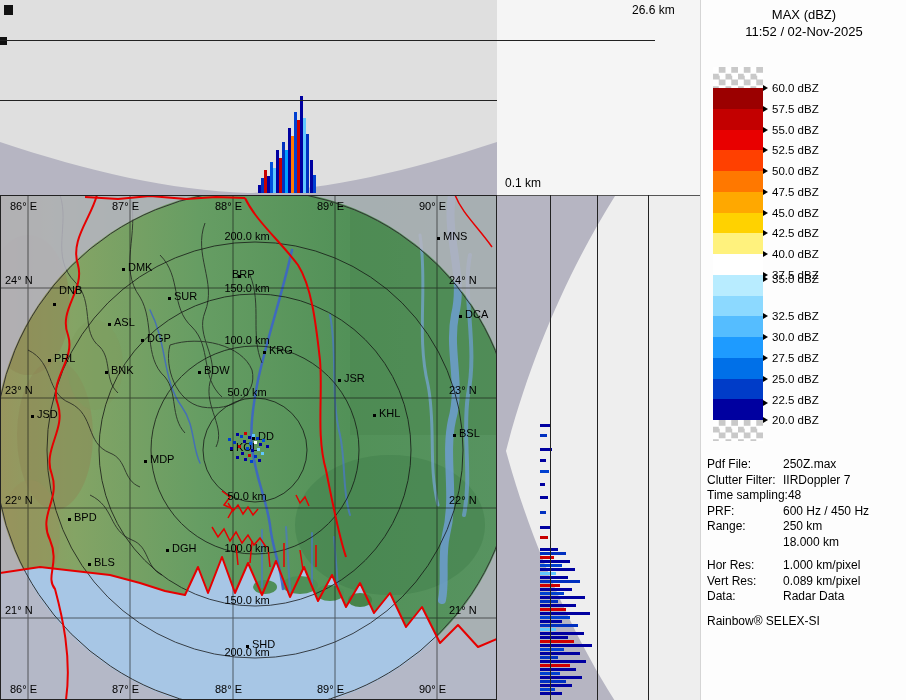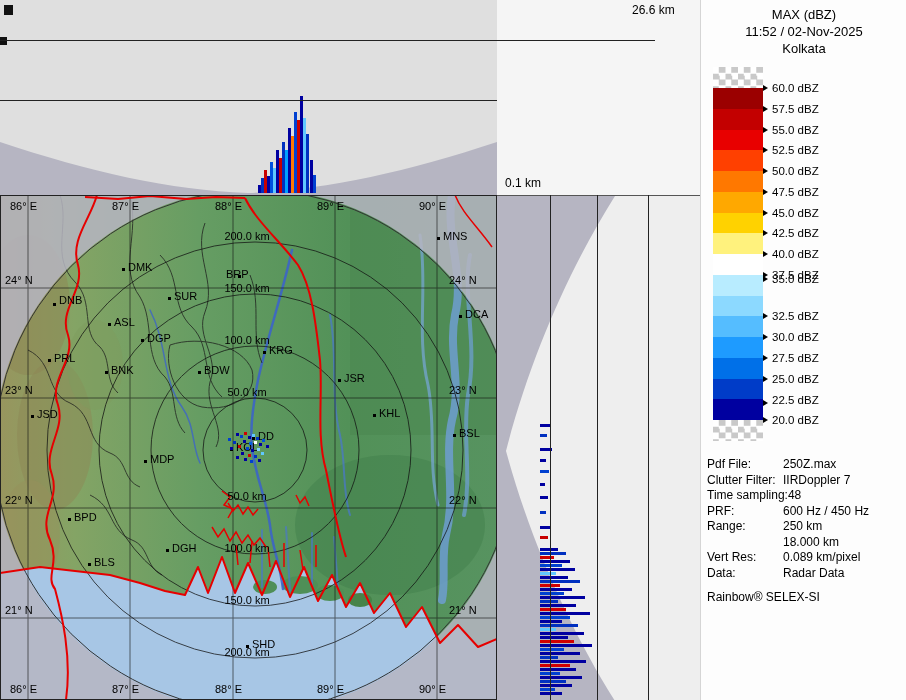--- a/index.html
+++ b/index.html
@@ -233,25 +233,25 @@
         <div class="maplabel ringlabel" style="left: 212px; top: 191px;">50.0 km</div>
         <div class="maplabel ringlabel" style="left: 212px; top: 295px;">50.0 km</div>
         <div class="maplabel ringlabel" style="left: 212px; top: 347px;">100.0 km</div>
         <div class="maplabel ringlabel" style="left: 212px; top: 399px;">150.0 km</div>
         <div class="maplabel ringlabel" style="left: 212px; top: 451px;">200.0 km</div>
         <div class="citydot" style="left: 437px; top: 42px;"></div>
         <div class="maplabel cityname" style="left: 443px; top: 35px;">MNS</div>
         <div class="citydot" style="left: 122px; top: 73px;"></div>
         <div class="maplabel cityname" style="left: 128px; top: 66px;">DMK</div>
         <div class="citydot" style="left: 238px; top: 80px;"></div>
-        <div class="maplabel cityname" style="left: 226px; top: 73px;">BRP</div>
+        <div class="maplabel cityname" style="left: 232px; top: 73px;">BRP</div>
         <div class="citydot" style="left: 168px; top: 102px;"></div>
         <div class="maplabel cityname" style="left: 174px; top: 95px;">SUR</div>
         <div class="citydot" style="left: 53px; top: 108px;"></div>
-        <div class="maplabel cityname" style="left: 59px; top: 99px;">DNB</div>
+        <div class="maplabel cityname" style="left: 59px; top: 89px;">DNB</div>
         <div class="citydot" style="left: 108px; top: 128px;"></div>
         <div class="maplabel cityname" style="left: 114px; top: 121px;">ASL</div>
         <div class="citydot" style="left: 459px; top: 120px;"></div>
         <div class="maplabel cityname" style="left: 465px; top: 113px;">DCA</div>
         <div class="citydot" style="left: 141px; top: 144px;"></div>
         <div class="maplabel cityname" style="left: 147px; top: 137px;">DGP</div>
         <div class="citydot" style="left: 263px; top: 156px;"></div>
         <div class="maplabel cityname" style="left: 269px; top: 149px;">KRG</div>
         <div class="citydot" style="left: 48px; top: 164px;"></div>
         <div class="maplabel cityname" style="left: 54px; top: 157px;">PRL</div>
@@ -314,21 +314,20 @@
   <div class="hline" style="left:0;top:40px;width:655px;"></div>
   <div class="hline" style="left:0;top:100px;width:497px;"></div>
   <div class="vline" style="left:550px;top:195px;height:505px;"></div>
   <div class="vline" style="left:597px;top:195px;height:505px;"></div>
   <div class="vline" style="left:648px;top:195px;height:505px;"></div>
 
   <div id="legend-panel" class="panel">
     <div id="legend-header">
       <div>MAX (dBZ)</div>
       <div>11:52 / 02-Nov-2025</div>
-      <div>Kolkata</div>
     </div>
     <div id="legend-scale">
         <div class="legend-swatch checker" style="top: 67.25px; height: 20.75px;"></div>
         <div class="legend-swatch" style="top: 88px; height: 20.75px; background: rgb(155, 0, 0);"></div>
         <div class="legend-swatch" style="top: 108.75px; height: 20.75px; background: rgb(195, 0, 0);"></div>
         <div class="legend-swatch" style="top: 129.5px; height: 20.75px; background: rgb(232, 0, 0);"></div>
         <div class="legend-swatch" style="top: 150.25px; height: 20.75px; background: rgb(255, 64, 0);"></div>
         <div class="legend-swatch" style="top: 171px; height: 20.75px; background: rgb(255, 120, 0);"></div>
         <div class="legend-swatch" style="top: 191.75px; height: 20.75px; background: rgb(255, 168, 0);"></div>
         <div class="legend-swatch" style="top: 212.5px; height: 20.75px; background: rgb(255, 210, 0);"></div>
@@ -432,20 +431,24 @@
             <span class="info-value">600 Hz / 450 Hz</span>
           </div>
           <div class="info-row">
             <span class="info-label">Range:</span>
             <span class="info-value">250 km</span>
           </div>
           <div class="info-row">
             <span class="info-label"></span>
             <span class="info-value">18.000 km</span>
           </div>
+          <div class="info-row gap">
+            <span class="info-label">Hor Res:</span>
+            <span class="info-value">1.000 km/pixel</span>
+          </div>
           <div class="info-row">
             <span class="info-label">Vert Res:</span>
             <span class="info-value">0.089 km/pixel</span>
           </div>
           <div class="info-row">
             <span class="info-label">Data:</span>
             <span class="info-value">Radar Data</span>
           </div>
         </div>
       <div id="legend-footer">Rainbow® SELEX-SI</div>

